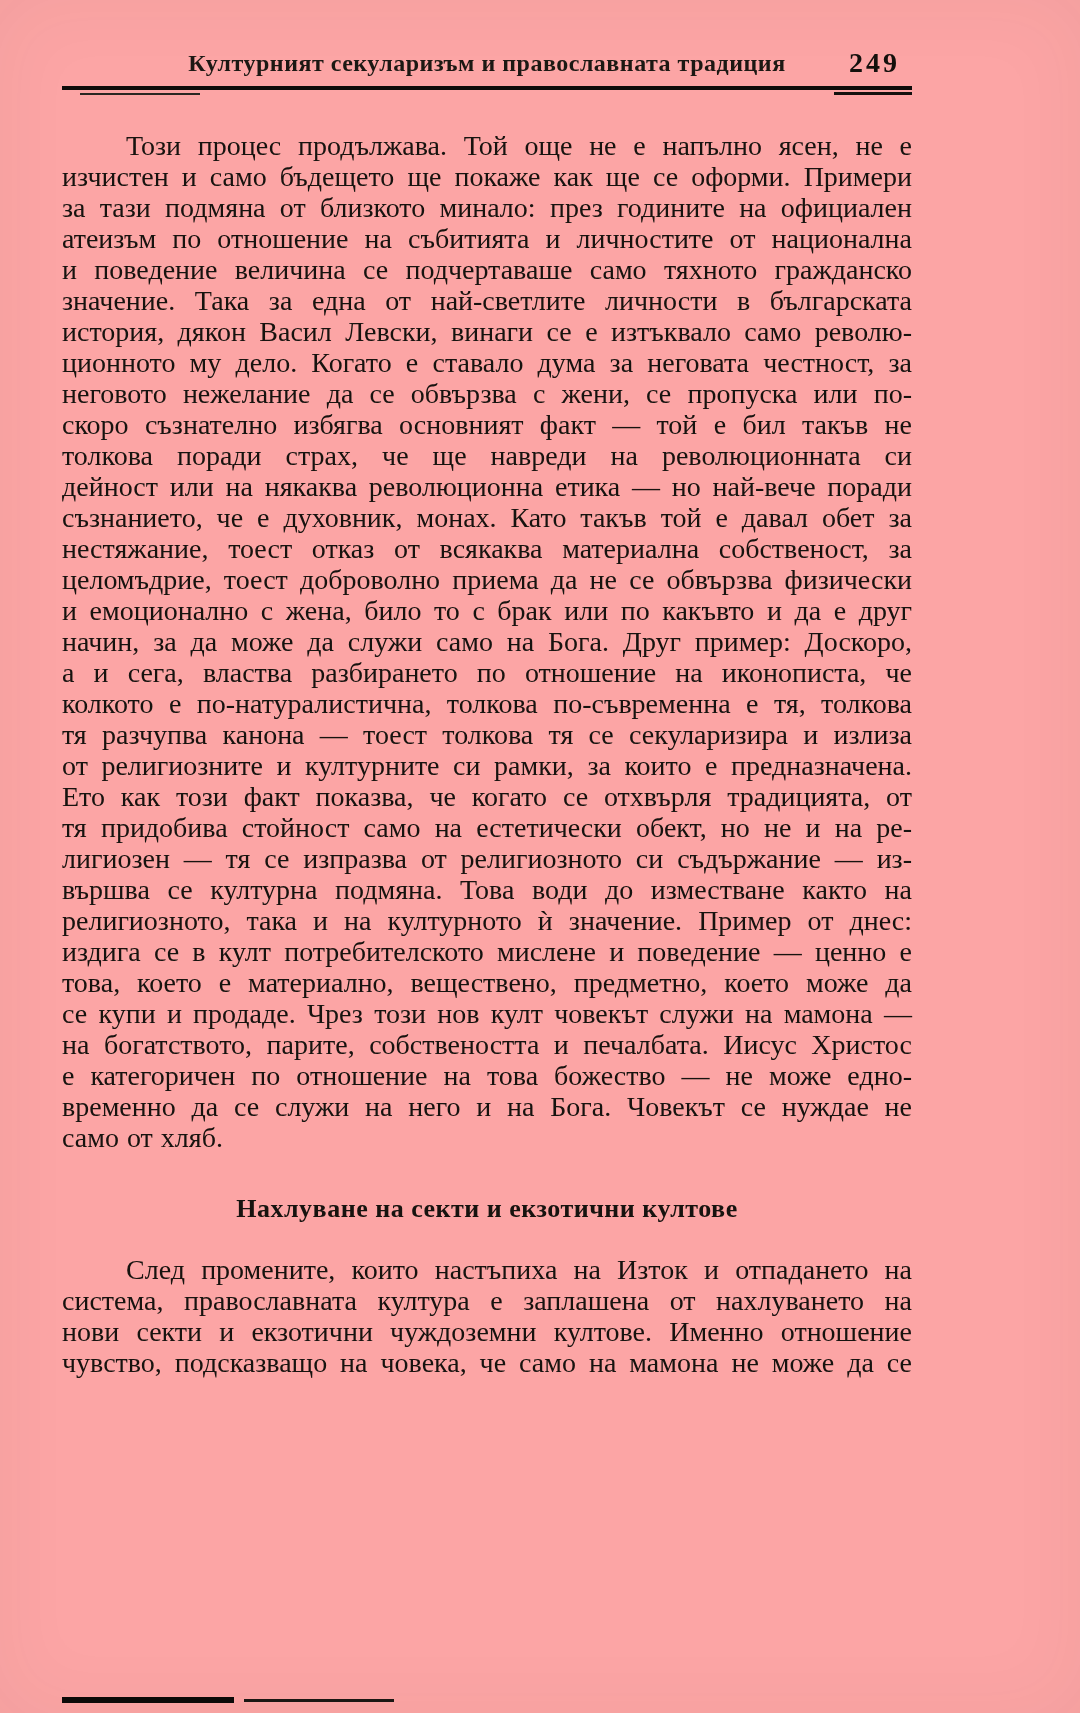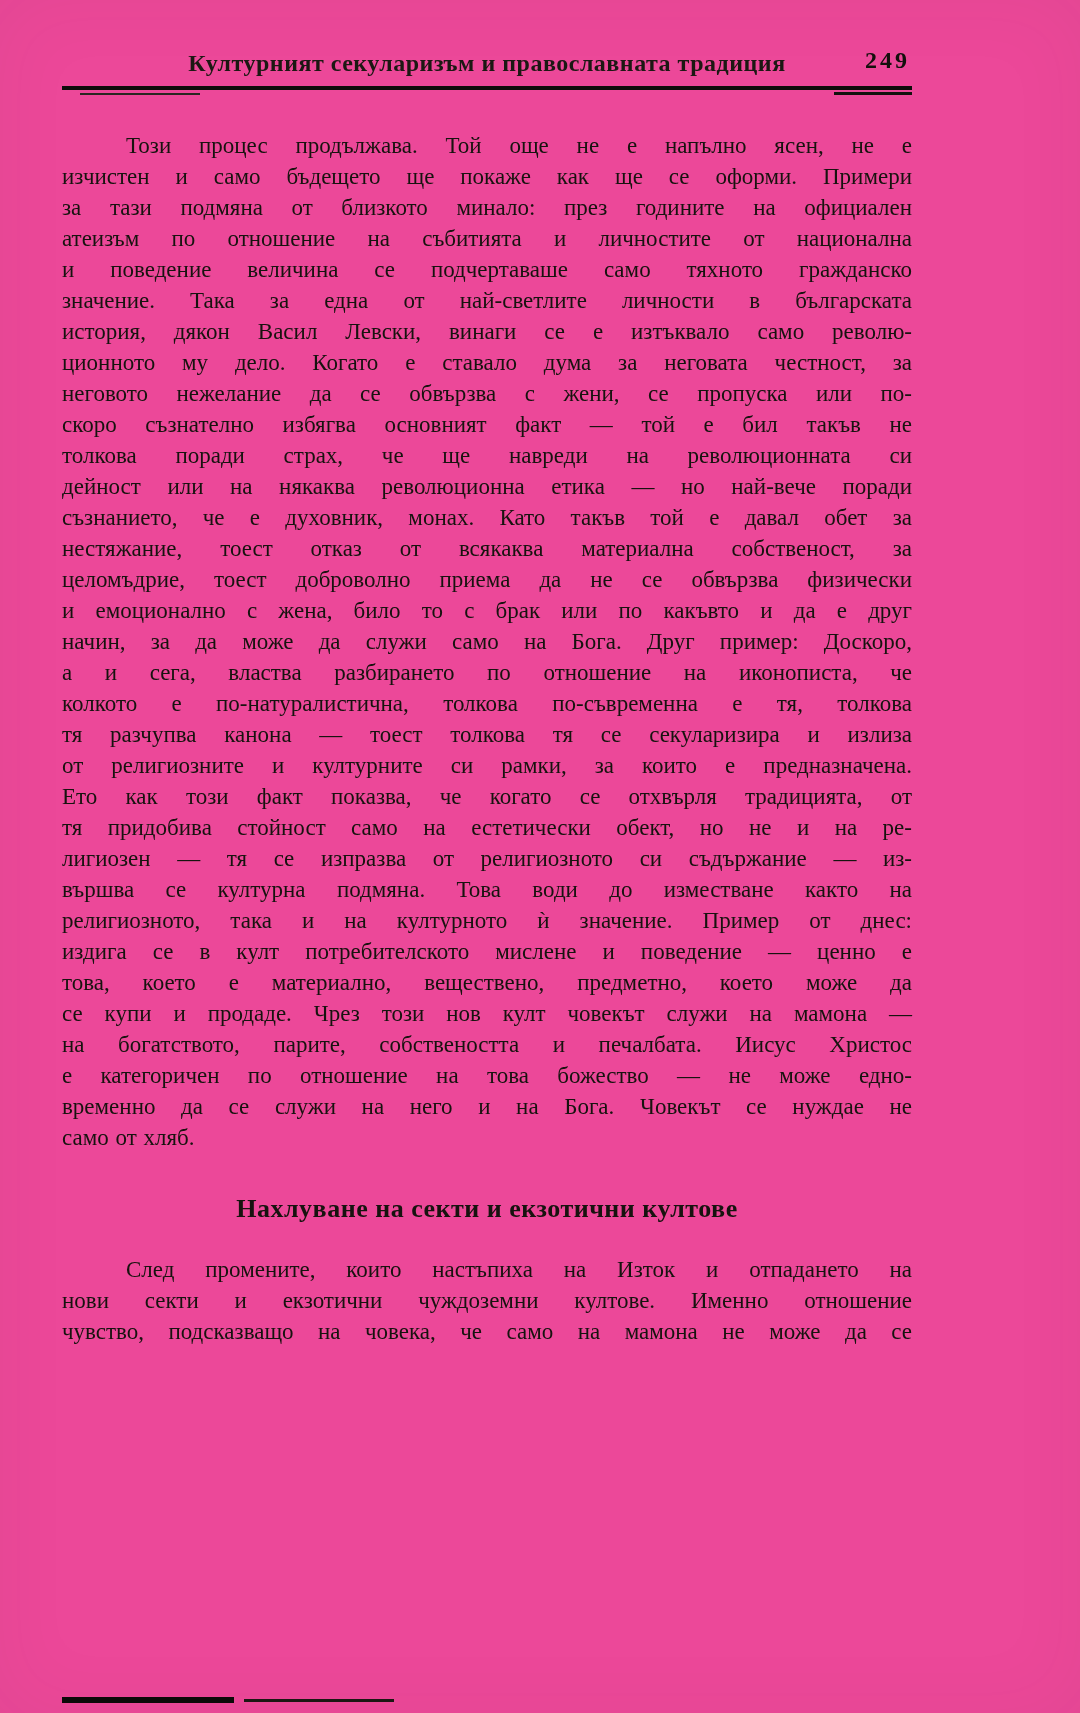--- a/index.html
+++ b/index.html
@@ -4,44 +4,44 @@
 <style>
   html, body {
     margin: 0;
     padding: 0;
     background: #e9e7e1;
   }
   .page {
     position: relative;
     width: 1080px;
     height: 1713px;
-    background: #ec4899;
+    background: #fca5a5;
     box-shadow: inset 0 0 80px rgba(60,50,30,0.05);
     font-family: "Liberation Serif", serif;
     color: #17130f;
     overflow: hidden;
   }
   .page-header {
     position: absolute;
     top: 50px;
     left: 62px;
     width: 850px;
     text-align: center;
   }
   .running-title {
     font-size: 24px;
     font-weight: bold;
     letter-spacing: 0.5px;
     color: #1c1813;
   }
   .page-number {
     position: absolute;
-    right: 2px;
+    right: 12px;
     top: -3px;
-    font-size: 24px;
+    font-size: 28px;
     font-weight: bold;
     letter-spacing: 3px;
     color: #14100c;
   }
   .header-rule {
     position: absolute;
     top: 86px;
     left: 62px;
     width: 850px;
     height: 12px;
@@ -70,21 +70,21 @@
     height: 3px;
     background: #14110e;
   }
   .page-body {
     position: absolute;
     top: 130px;
     left: 62px;
     width: 850px;
   }
   .paragraph .line {
-    font-size: 23px;
+    font-size: 28px;
     line-height: 31px;
     text-align: justify;
     text-align-last: justify;
     word-spacing: 1px;
   }
   .paragraph .line.first {
     text-indent: 64px;
   }
   .paragraph[data-justify-last="false"] .line.last {
     text-align-last: left;
@@ -173,20 +173,21 @@
         <div class="line">на богатството, парите, собствеността и печалбата. Иисус Христос</div>
         <div class="line">е категоричен по отношение на това божество — не може едно-</div>
         <div class="line">временно да се служи на него и на Бога. Човекът се нуждае не</div>
         <div class="line last">само от хляб.</div>
       </div>
 
     <h2 class="section-heading">Нахлуване на секти и екзотични култове</h2>
 
     <div class="paragraph" data-justify-last="true">
         <div class="line first">След промените, които настъпиха на Изток и отпадането на</div>
+        <div class="line">система, православната култура е заплашена от нахлуването на</div>
         <div class="line">нови секти и екзотични чуждоземни култове. Именно отношение</div>
         <div class="line last">чувство, подсказващо на човека, че само на мамона не може да се</div>
       </div>
 
   </main>
 
   <div class="bottom-rule">
     <div class="bottom-seg-thick"></div>
     <div class="bottom-seg-thin"></div>
   </div>

